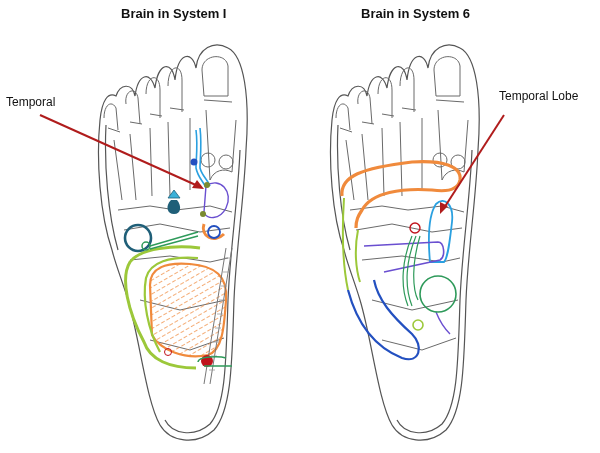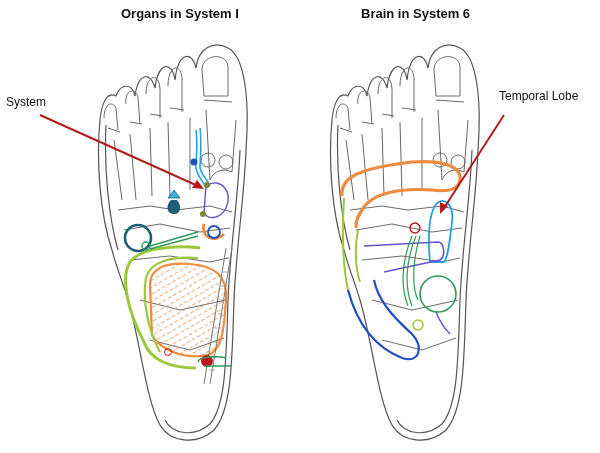--- a/index.html
+++ b/index.html
@@ -6,23 +6,23 @@
   body { width:600px; height:453px; position:relative; overflow:hidden; font-family:"Liberation Sans", sans-serif; }
   .title { position:absolute; top:6px; font-weight:bold; font-size:13px; color:#111; white-space:nowrap; }
   .label { position:absolute; font-size:12px; color:#111; white-space:nowrap; }
   svg { position:absolute; left:0; top:0; }
   .bone { fill:none; stroke:#6a6a6a; stroke-width:1; stroke-linejoin:round; }
   .outline { fill:none; stroke:#555; stroke-width:1.2; }
 </style>
 </head>
 <body>
 
-<div class="title" style="left:121px;">Organs in System I</div>
+<div class="title" style="left:121px;">Brain in System I</div>
 <div class="title" style="left:361px;">Brain in System 6</div>
-<div class="label" style="left:6px; top:95px;">System</div>
+<div class="label" style="left:6px; top:95px;">Temporal</div>
 <div class="label" style="left:499px; top:89px;text-align:right;">Temporal Lobe</div>
 
 <svg width="600" height="453" viewBox="0 0 600 453">
   <defs>
     <pattern id="hatch" width="6" height="6" patternUnits="userSpaceOnUse" patternTransform="rotate(60)">
       <line x1="0" y1="0" x2="0" y2="4" stroke="#f08a3c" stroke-width="1.4"></line>
     </pattern>
     <g id="foot">
 
       <path class="outline" d="M112 250 C100 215 96 160 100 120 C102 100 108 92 116 96 C120 84 132 82 135 96 C138 74 150 70 155 88 C158 62 172 60 175 80 C178 52 192 50 196 68 C198 48 214 40 228 48 C244 56 250 96 246 150 C244 200 236 250 234 300 C232 360 232 410 214 430 C196 446 170 442 160 425 C146 400 140 340 128 300 C122 280 116 266 112 250 Z"></path>

